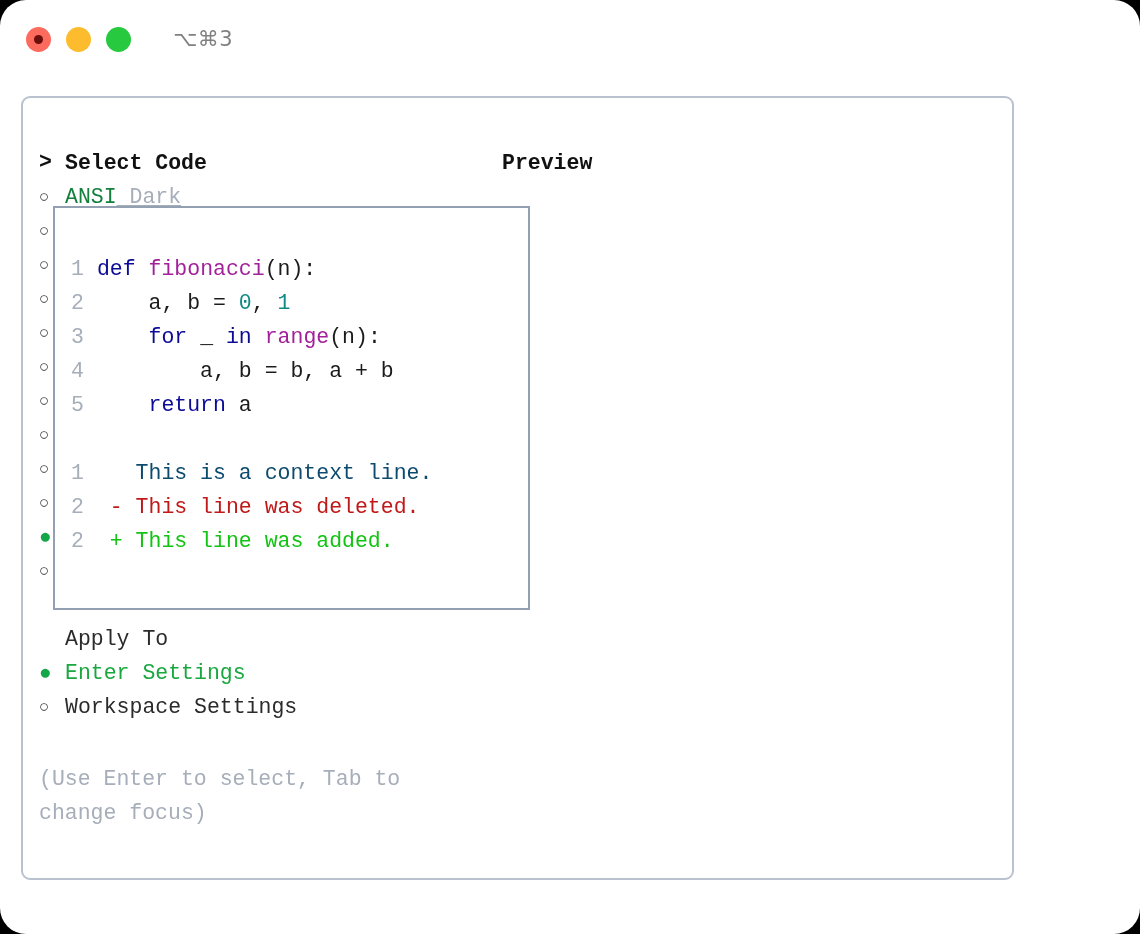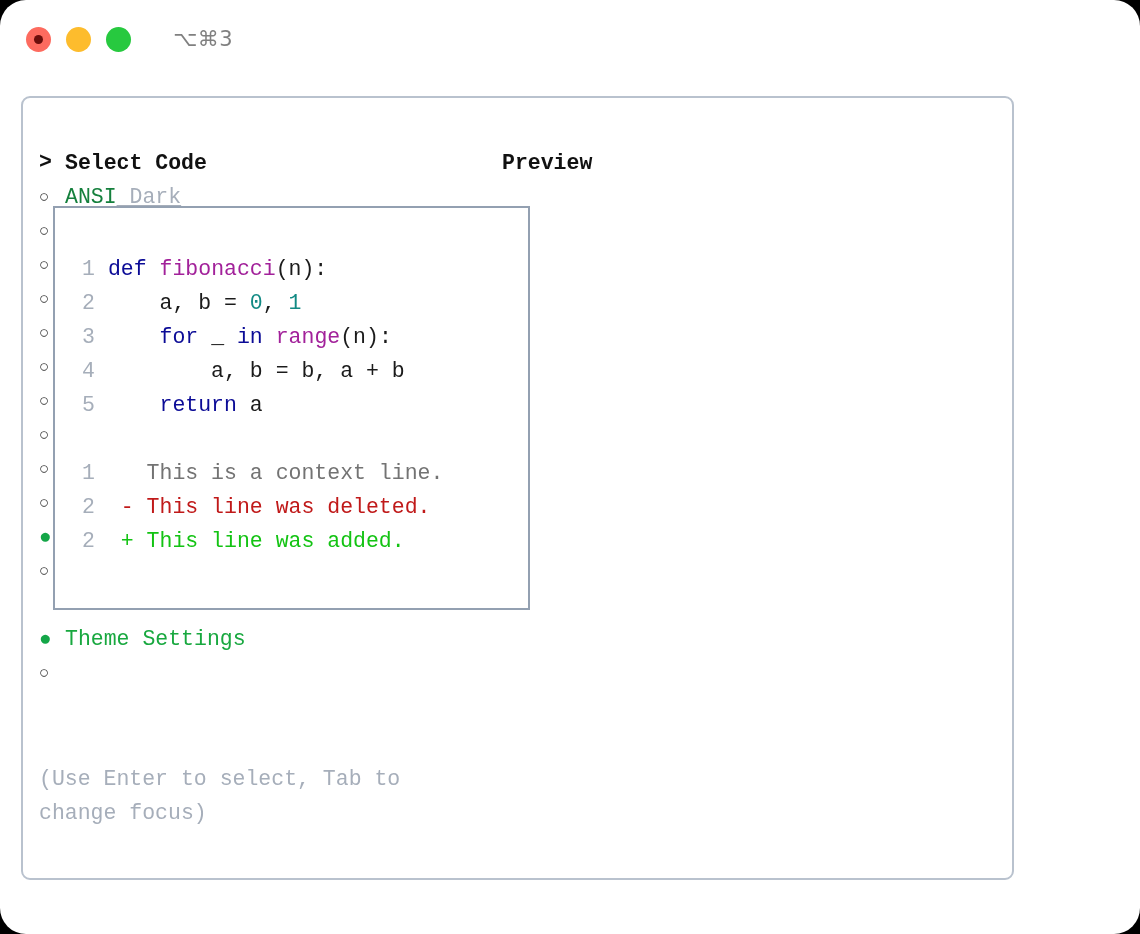--- a/index.html
+++ b/index.html
@@ -148,21 +148,21 @@
     left: 30px;
     top: 108px;
     width: 477px;
     height: 404px;
     border: 2px solid #93a0b1;
     background: #ffffff;
   }
 
   #code {
     position: absolute;
-    left: 14px;
+    left: 3px;
     top: 44px;
     font-size: 21.5px;
     line-height: 34px;
     white-space: pre;
   }
 
   .cline { height: 34px; white-space: pre; }
 
   .lnum {
     display: inline-block;
@@ -170,21 +170,21 @@
     text-align: right;
     color: #a6aeba;
   }
 
   .kw    { color: #0b0b96; }
   .fn    { color: #a2219a; }
   .num   { color: #128a84; }
   .plain { color: #1b1b1b; text-align: right; }
   .punct { color: #1b1b1b; }
 
-  .d-ctx { color: #737373; }
+  .d-ctx { color: #0c4a6e; }
   .d-del { color: #c01919; }
   .d-add { color: #13c313; }
   .spacer { height: 34px; }
 </style>
 </head>
 <body>
 
 <div id="window">
 
   <div id="titlebar">
@@ -211,22 +211,23 @@
           <div class="row"><span class="marker unsel">○</span><span class="theme-name">GitHub</span><span class="theme-kind"> Dark</span></div>
           <div class="row"><span class="marker unsel">○</span><span class="theme-name">ANSI Light</span><span class="theme-kind"> Light</span></div>
           <div class="row"><span class="marker unsel">○</span><span class="theme-name">Ayu Light</span><span class="theme-kind"> Light</span></div>
           <div class="row"><span class="marker unsel">○</span><span class="theme-name">Default Light</span><span class="theme-kind"> Light</span></div>
           <div class="row"><span class="marker unsel">○</span><span class="theme-name">GitHub Light</span><span class="theme-kind"> Light</span></div>
           <div class="row"><span class="marker sel">●</span><span class="theme-name selected">Google Code</span><span class="theme-kind"> Light</span></div>
           <div class="row"><span class="marker unsel">○</span><span class="theme-name">XCode</span><span class="theme-kind"> Light</span></div>
         </div>
       <div id="apply-block">
           <div class="spacer"></div>
-          <div class="row"><span class="marker sel">●</span><span class="apply-label">Theme Settings</span></div>
-          <div class="row"><span class="marker unsel">○</span></div>
+          <div class="row subheader-row"><span class="marker blank">&nbsp;</span><span>Apply To</span></div>
+          <div class="row"><span class="marker sel">●</span><span class="apply-label">Enter Settings</span></div>
+          <div class="row"><span class="marker unsel">○</span><span class="apply-label off">Workspace Settings</span></div>
         </div>
     </div>
 
     <div id="hint">(Use Enter to select, Tab to change focus)</div>
 
     <div id="right-col">
       <div id="preview-title">Preview</div>
     </div>
 
     <div id="preview-box">

